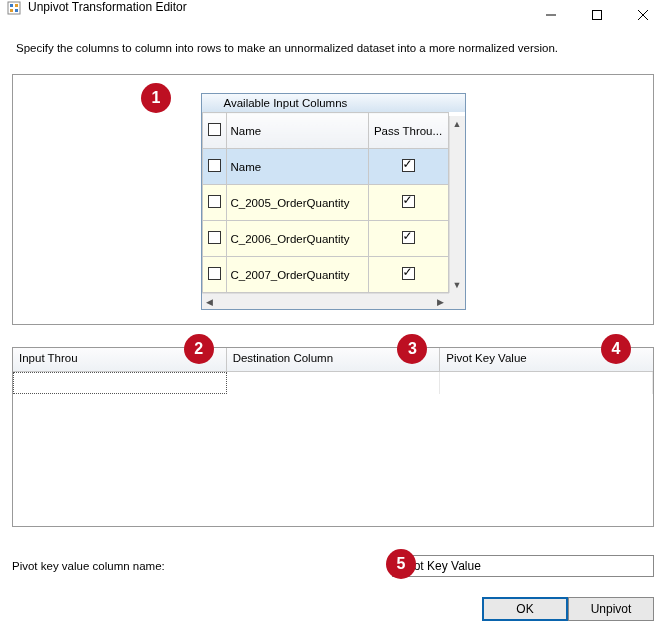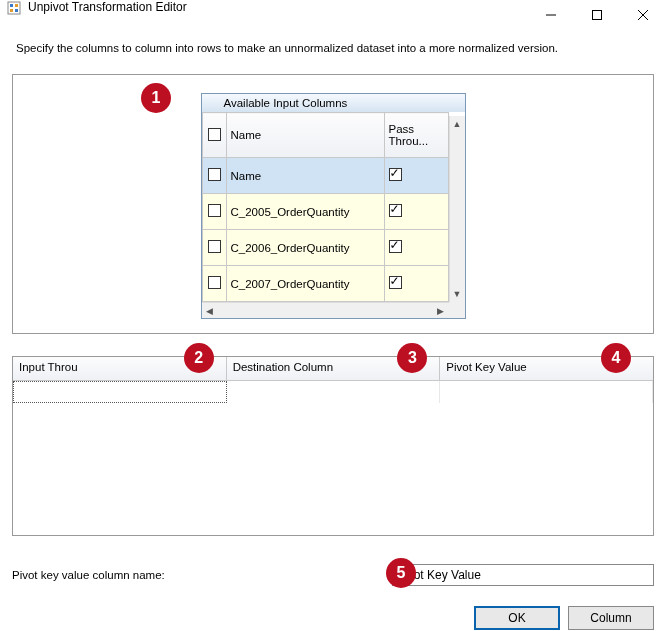--- a/index.html
+++ b/index.html
@@ -67,21 +67,21 @@
     padding: 10px 4px;
     font-size: 11.5px;
     text-align: left;
     height: 22px;
     font-weight: normal;
   }
   .grid thead th {
     background: linear-gradient(#fcfcfd,#eef1f5);
   }
   .grid .chkcol { width: 24px; text-align: center; }
-  .grid .pt-col { width: 64px; text-align: left; }
+  .grid .pt-col { width: 80px; text-align: center; }
   .grid tbody tr { background: #ffffe6; }
   .grid tbody tr.selected { background: #cfe3f5; }
   .chk {
     width: 13px; height: 13px; border: 1px solid #333; background: #fff;
     display: inline-block; position: relative;
   }
   .chk.checked::after {
     content: '✓'; position: absolute; top: -3px; left: 0px; font-size: 12px;
   }
   .vscroll {
@@ -139,21 +139,21 @@
   }
   .field-label { font-size: 11.5px; width: 380px; position: relative; }
   .text-input {
     flex: 1; height: 22px; border: 1px solid #888;
     padding: 2px 4px; font-size: 12px; font-family: inherit;
   }
 
   
   .action-row {
     display: flex; justify-content: flex-end;
-    margin: 20px 12px 0 12px; gap: 8px;
+    margin: 20px 12px 0 12px; 
   }
   .btn {
     width: 86px; height: 24px; font-size: 12px;
     border: 1px solid #888; background: #e8e8e8;
     display:flex; align-items:center; justify-content:center;
   }
   .btn.primary { border: 2px solid #0a64ad; background:#e8e8e8; width:86px; height:24px; }
 
   
   .anno {
@@ -273,14 +273,14 @@
 </div>
 
 <div class="field-row" style="position:relative;">
   <div class="anno" style="left:374px; top:-6px;">5</div>
   <div class="field-label">Pivot key value column name:</div>
   <input class="text-input" value="Pivot Key Value" style="">
 </div>
 
 <div class="action-row">
   <div class="btn primary">OK</div>
-  <div class="btn">Column</div>
+  <div class="btn">Unpivot</div>
 </div>
 
 </body></html>

